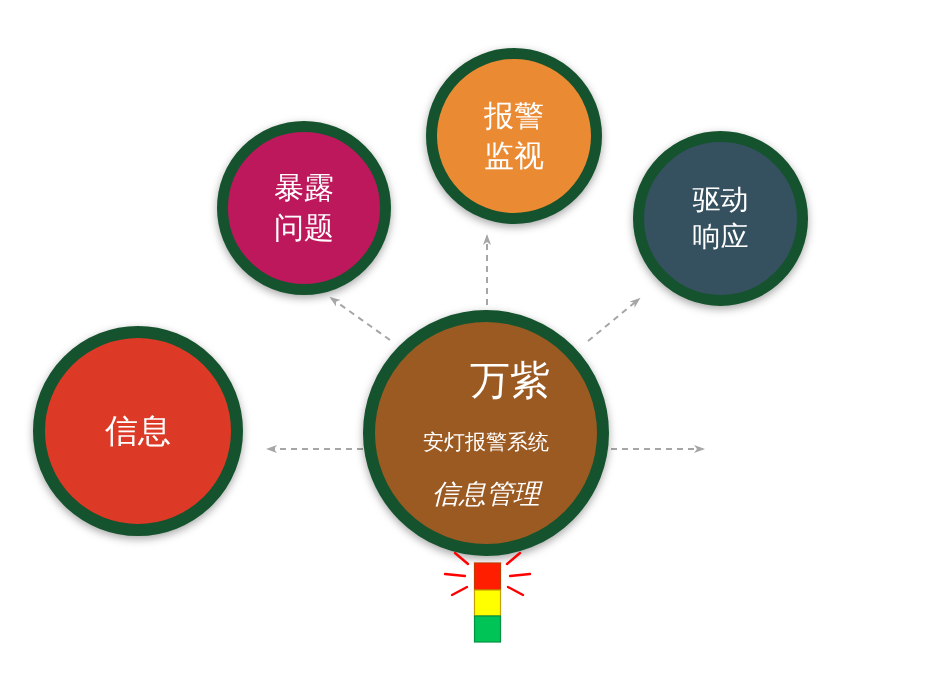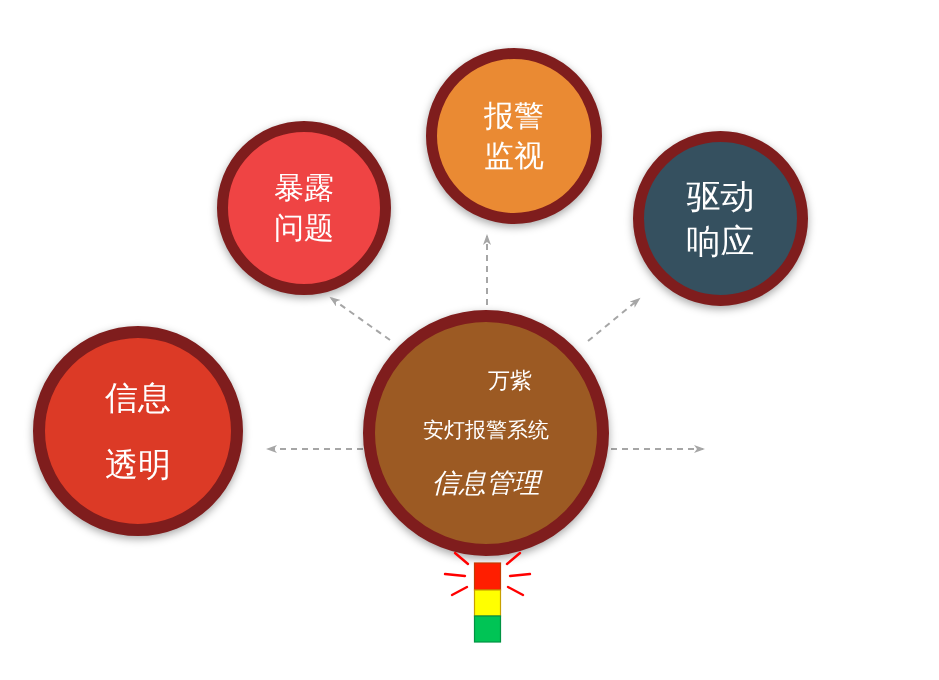--- a/index.html
+++ b/index.html
@@ -9,47 +9,47 @@
     height: 680px;
     background: #ffffff;
     overflow: hidden;
     font-family: "DejaVu Sans", "Liberation Sans", sans-serif;
   }
 
   
   .node {
     position: absolute;
     border-radius: 50%;
-    border: 11px solid #7f1d1d;
+    border: 11px solid #14532d;
     box-shadow: 0 3px 9px rgba(0,0,0,0.35);
     display: flex;
     flex-direction: column;
     align-items: center;
     justify-content: center;
     color: #ffffff;
     text-align: center;
     line-height: 1.32;
     box-sizing: content-box;
   }
   .node .line { white-space: nowrap; }
 
   #node-center {
     left: 363px; top: 310px;
     width: 222px; height: 222px;
     border-width: 12px;
     font-size: 29px;
     z-index: 2;
   }
-  #node-center .l1 { margin-bottom: 22px; font-size: 22px; margin-left: 48px; }
+  #node-center .l1 { margin-bottom: 22px; font-size: 40px; margin-left: 48px; }
   #node-center .l2 { font-size: 21px; }
   #node-center .l3 { margin-top: 20px; font-size: 27px; font-style: italic; }
 
   #node-alarm    { left: 426px; top: 48px;  width: 154px; height: 154px; font-size: 30px; }
   #node-expose   { left: 217px; top: 121px; width: 152px; height: 152px; font-size: 30px; }
-  #node-drive    { left: 633px; top: 131px; width: 153px; height: 153px; font-size: 34px; }
+  #node-drive    { left: 633px; top: 131px; width: 153px; height: 153px; font-size: 28px; }
   #node-info     { left: 33px;  top: 326px; width: 186px; height: 186px; border-width: 12px; font-size: 33px; gap: 23px; }
   #node-waste    { left: 709px; top: 337px; width: 160px; height: 160px; font-size: 31px; }
 
   
   #connectors, #andon {
     position: absolute;
     pointer-events: none;
   }
   #connectors { left: 0; top: 0; z-index: 1; }
   #andon { left: 435px; top: 545px; z-index: 3; }
@@ -76,33 +76,32 @@
     <div class="line l1">万紫</div>
     <div class="line l2">安灯报警系统</div>
     <div class="line l3">信息管理</div>
   </div>
 
   <div class="node" id="node-alarm" style="background-color: rgb(234, 138, 51);">
     <div class="line">报警</div>
     <div class="line">监视</div>
   </div>
 
-  <div class="node" id="node-expose" style="background-color: #ef4444;">
+  <div class="node" id="node-expose" style="background-color: #be185d;">
     <div class="line">暴露</div>
     <div class="line">问题</div>
   </div>
 
   <div class="node" id="node-drive" style="background-color: rgb(53, 80, 95);">
     <div class="line">驱动</div>
     <div class="line">响应</div>
   </div>
 
   <div class="node" id="node-info" style="background-color: rgb(220, 58, 38);">
     <div class="line">信息</div>
-    <div class="line">透明</div>
   </div>
 
 
   <svg id="andon" width="105" height="105" viewBox="0 0 105 105">
     <g stroke-width="2.4" stroke-linecap="round" stroke="#ff0000">
       <line x1="20" y1="8" x2="33" y2="19"></line>
       <line x1="10" y1="29" x2="30" y2="31"></line>
       <line x1="17" y1="50" x2="32" y2="42"></line>
       <line x1="85" y1="8" x2="72" y2="19"></line>
       <line x1="95" y1="29" x2="75" y2="31"></line>

